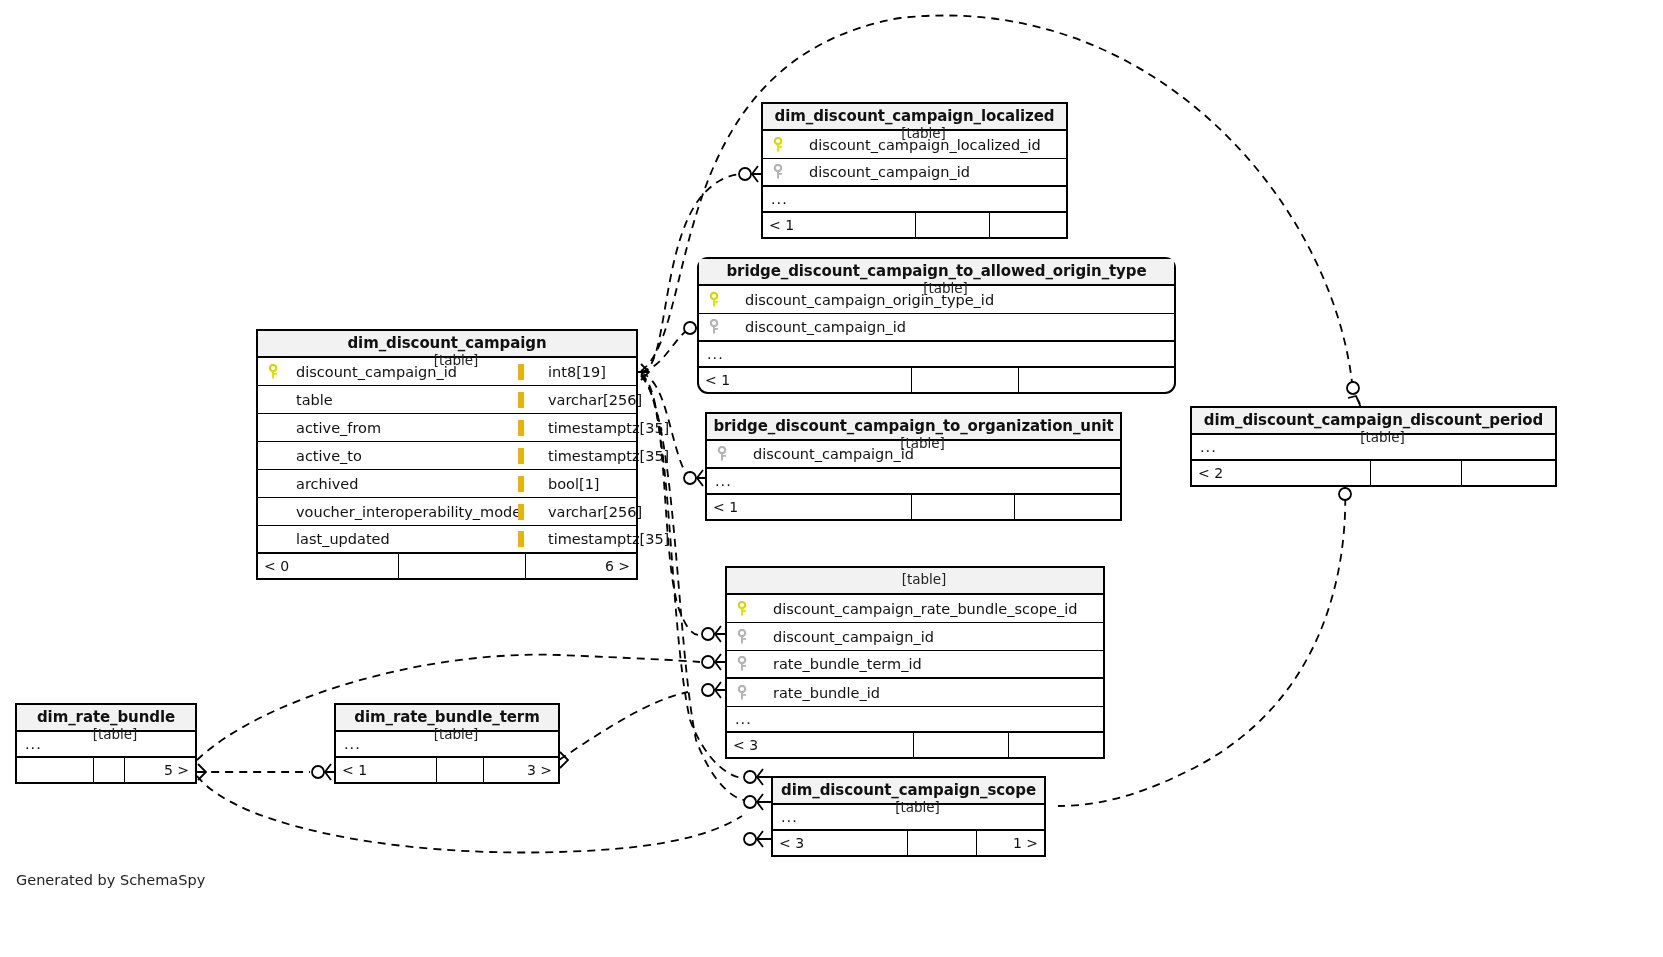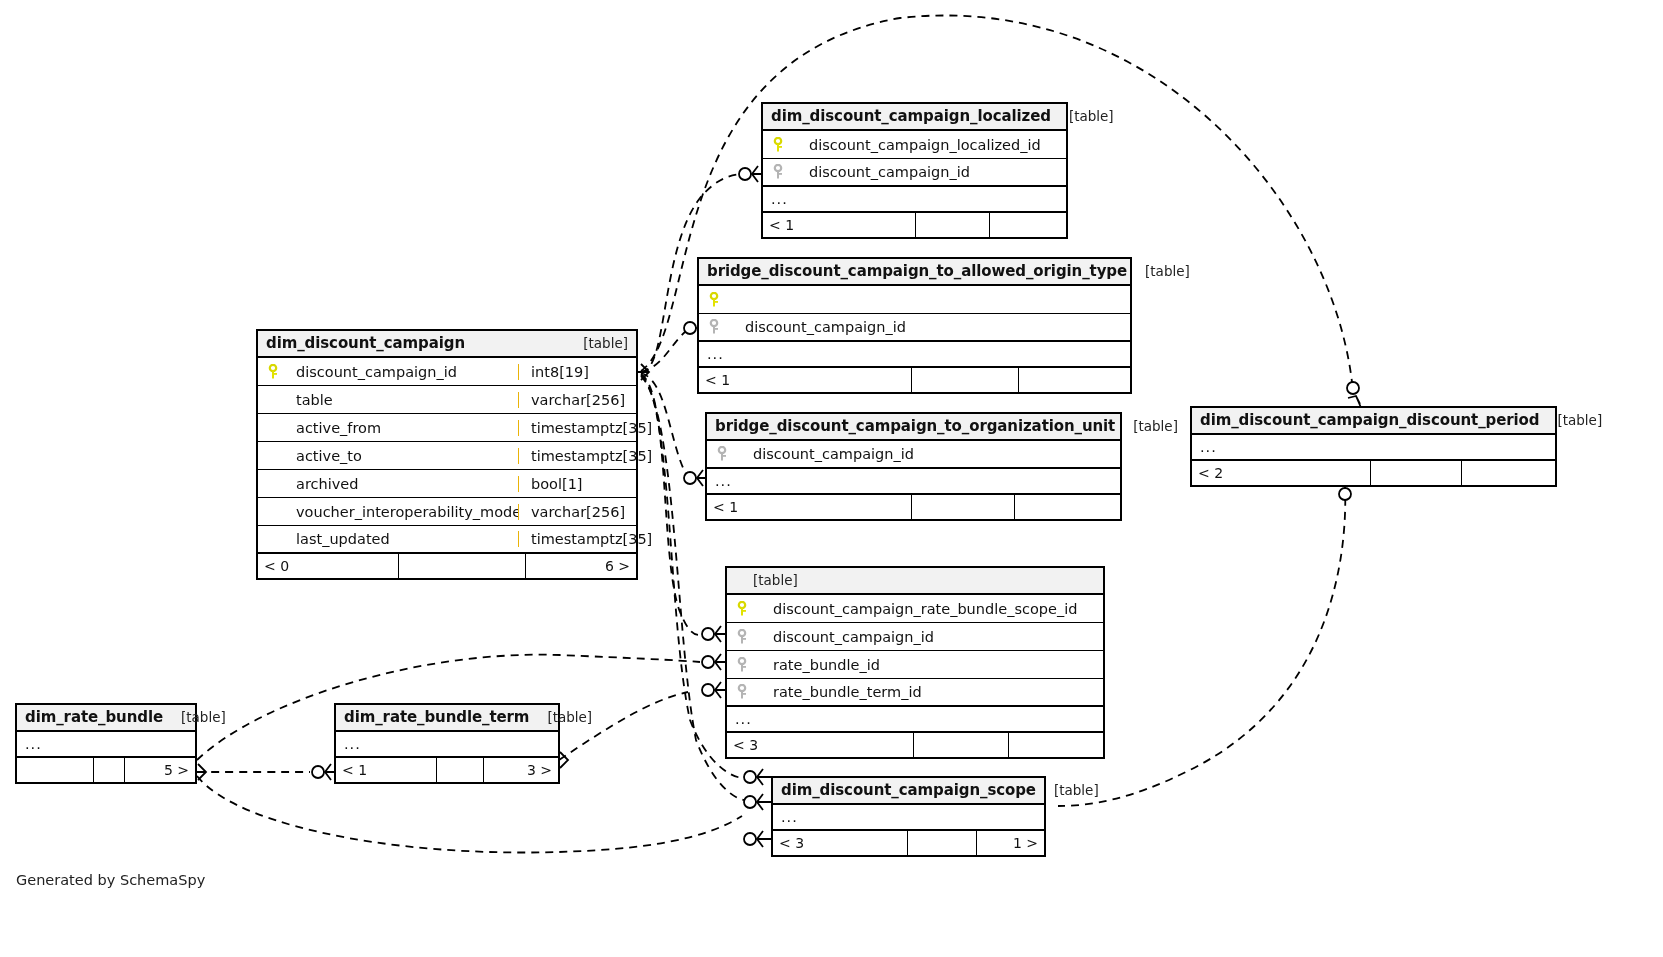--- a/index.html
+++ b/index.html
@@ -37,20 +37,21 @@
   }
   .tbl-header {
     display: flex;
     align-items: center;
     justify-content: space-between;
     background: #f2f2f2;
     border-bottom: 2px solid #000000;
     padding: 3px 8px 4px 8px;
     box-sizing: border-box;
     height: 27px;
+    flex-direction: column;
   }
   .tbl-title {
     font-weight: bold;
     font-size: 15px;
     white-space: nowrap;
     letter-spacing: -0.1px;
   }
   .tbl-kind {
     font-size: 13.5px;
     color: #222222;
@@ -73,22 +74,22 @@
   }
   .col-key svg { display: block; }
   .col-name {
     flex: 1;
     padding-left: 8px;
     white-space: nowrap;
     overflow: hidden;
     font-size: 14.5px;
   }
   .col-type {
-    border-left: 1px solid #eab308;
-    padding-left: 12px;
+    border-left: 6px solid #eab308;
+    padding-left: 24px;
     white-space: nowrap;
     font-size: 14.5px;
     box-sizing: border-box;
   }
   .ellipsis-row {
     display: flex;
     align-items: center;
     height: 26px;
     border-bottom: 2px solid #000000;
     padding-left: 8px;
@@ -282,33 +283,34 @@
       <span class="col-name" style="padding-left:16px">discount_campaign_id</span>
     </div>
     <div class="ellipsis-row">...</div>
     <div class="footer-row">
       <span class="footer-cell left" style="width:152px">&lt; 1</span>
       <span class="footer-cell mid" style="width:75px"></span>
       <span class="footer-cell right" style="flex:1"></span>
     </div>
   </div>
 
-  <div class="table-node" id="t-bridge-origin" style="left:697px; top:257px; width:435px;">
+  <div class="table-node" id="t-bridge-origin" style="left:697px; top:257px; width:479px;border-radius:11px;">
     <div class="tbl-header">
       <span class="tbl-title">bridge_discount_campaign_to_allowed_origin_type</span>
       <span class="tbl-kind">[table]</span>
     </div>
     <div class="col-row">
       <span class="col-key">
         <svg width="12" height="16" viewBox="0 0 12 16">
             <circle cx="6" cy="4" r="3.2" fill="none" stroke="#d8d800" stroke-width="2.2"></circle>
             <rect x="5" y="6.5" width="2" height="8" fill="#e2e200"></rect>
             <rect x="7" y="9" width="3" height="1.8" fill="#e2e200"></rect>
           </svg>
       </span>
+      <span class="col-name" style="padding-left:16px">discount_campaign_origin_type_id</span>
     </div>
     <div class="col-row" style="border-bottom:2px solid #000">
       <span class="col-key">
         <svg width="12" height="16" viewBox="0 0 12 16">
             <circle cx="6" cy="4" r="3.2" fill="none" stroke="#b4b4b4" stroke-width="2.2"></circle>
             <rect x="5" y="6.5" width="2" height="8" fill="#b4b4b4"></rect>
             <rect x="7" y="9" width="3" height="1.8" fill="#b4b4b4"></rect>
           </svg>
       </span>
       <span class="col-name" style="padding-left:16px">discount_campaign_id</span>
@@ -361,39 +363,39 @@
     <div class="col-row">
       <span class="col-key">
         <svg width="12" height="16" viewBox="0 0 12 16">
             <circle cx="6" cy="4" r="3.2" fill="none" stroke="#b4b4b4" stroke-width="2.2"></circle>
             <rect x="5" y="6.5" width="2" height="8" fill="#b4b4b4"></rect>
             <rect x="7" y="9" width="3" height="1.8" fill="#b4b4b4"></rect>
           </svg>
       </span>
       <span class="col-name" style="padding-left:16px">discount_campaign_id</span>
     </div>
+    <div class="col-row" style="border-bottom:2px solid #000">
+      <span class="col-key">
+        <svg width="12" height="16" viewBox="0 0 12 16">
+            <circle cx="6" cy="4" r="3.2" fill="none" stroke="#b4b4b4" stroke-width="2.2"></circle>
+            <rect x="5" y="6.5" width="2" height="8" fill="#b4b4b4"></rect>
+            <rect x="7" y="9" width="3" height="1.8" fill="#b4b4b4"></rect>
+          </svg>
+      </span>
+      <span class="col-name" style="padding-left:16px">rate_bundle_term_id</span>
+    </div>
     <div class="col-row">
       <span class="col-key">
         <svg width="12" height="16" viewBox="0 0 12 16">
             <circle cx="6" cy="4" r="3.2" fill="none" stroke="#b4b4b4" stroke-width="2.2"></circle>
             <rect x="5" y="6.5" width="2" height="8" fill="#b4b4b4"></rect>
             <rect x="7" y="9" width="3" height="1.8" fill="#b4b4b4"></rect>
           </svg>
       </span>
       <span class="col-name" style="padding-left:16px">rate_bundle_id</span>
-    </div>
-    <div class="col-row" style="border-bottom:2px solid #000">
-      <span class="col-key">
-        <svg width="12" height="16" viewBox="0 0 12 16">
-            <circle cx="6" cy="4" r="3.2" fill="none" stroke="#b4b4b4" stroke-width="2.2"></circle>
-            <rect x="5" y="6.5" width="2" height="8" fill="#b4b4b4"></rect>
-            <rect x="7" y="9" width="3" height="1.8" fill="#b4b4b4"></rect>
-          </svg>
-      </span>
-      <span class="col-name" style="padding-left:16px">rate_bundle_term_id</span>
     </div>
     <div class="ellipsis-row">...</div>
     <div class="footer-row">
       <span class="footer-cell left" style="width:186px">&lt; 3</span>
       <span class="footer-cell mid" style="width:96px"></span>
       <span class="footer-cell right" style="flex:1"></span>
     </div>
   </div>
 
   <div class="table-node" id="t-period" style="left:1190px; top:406px; width:367px;">

